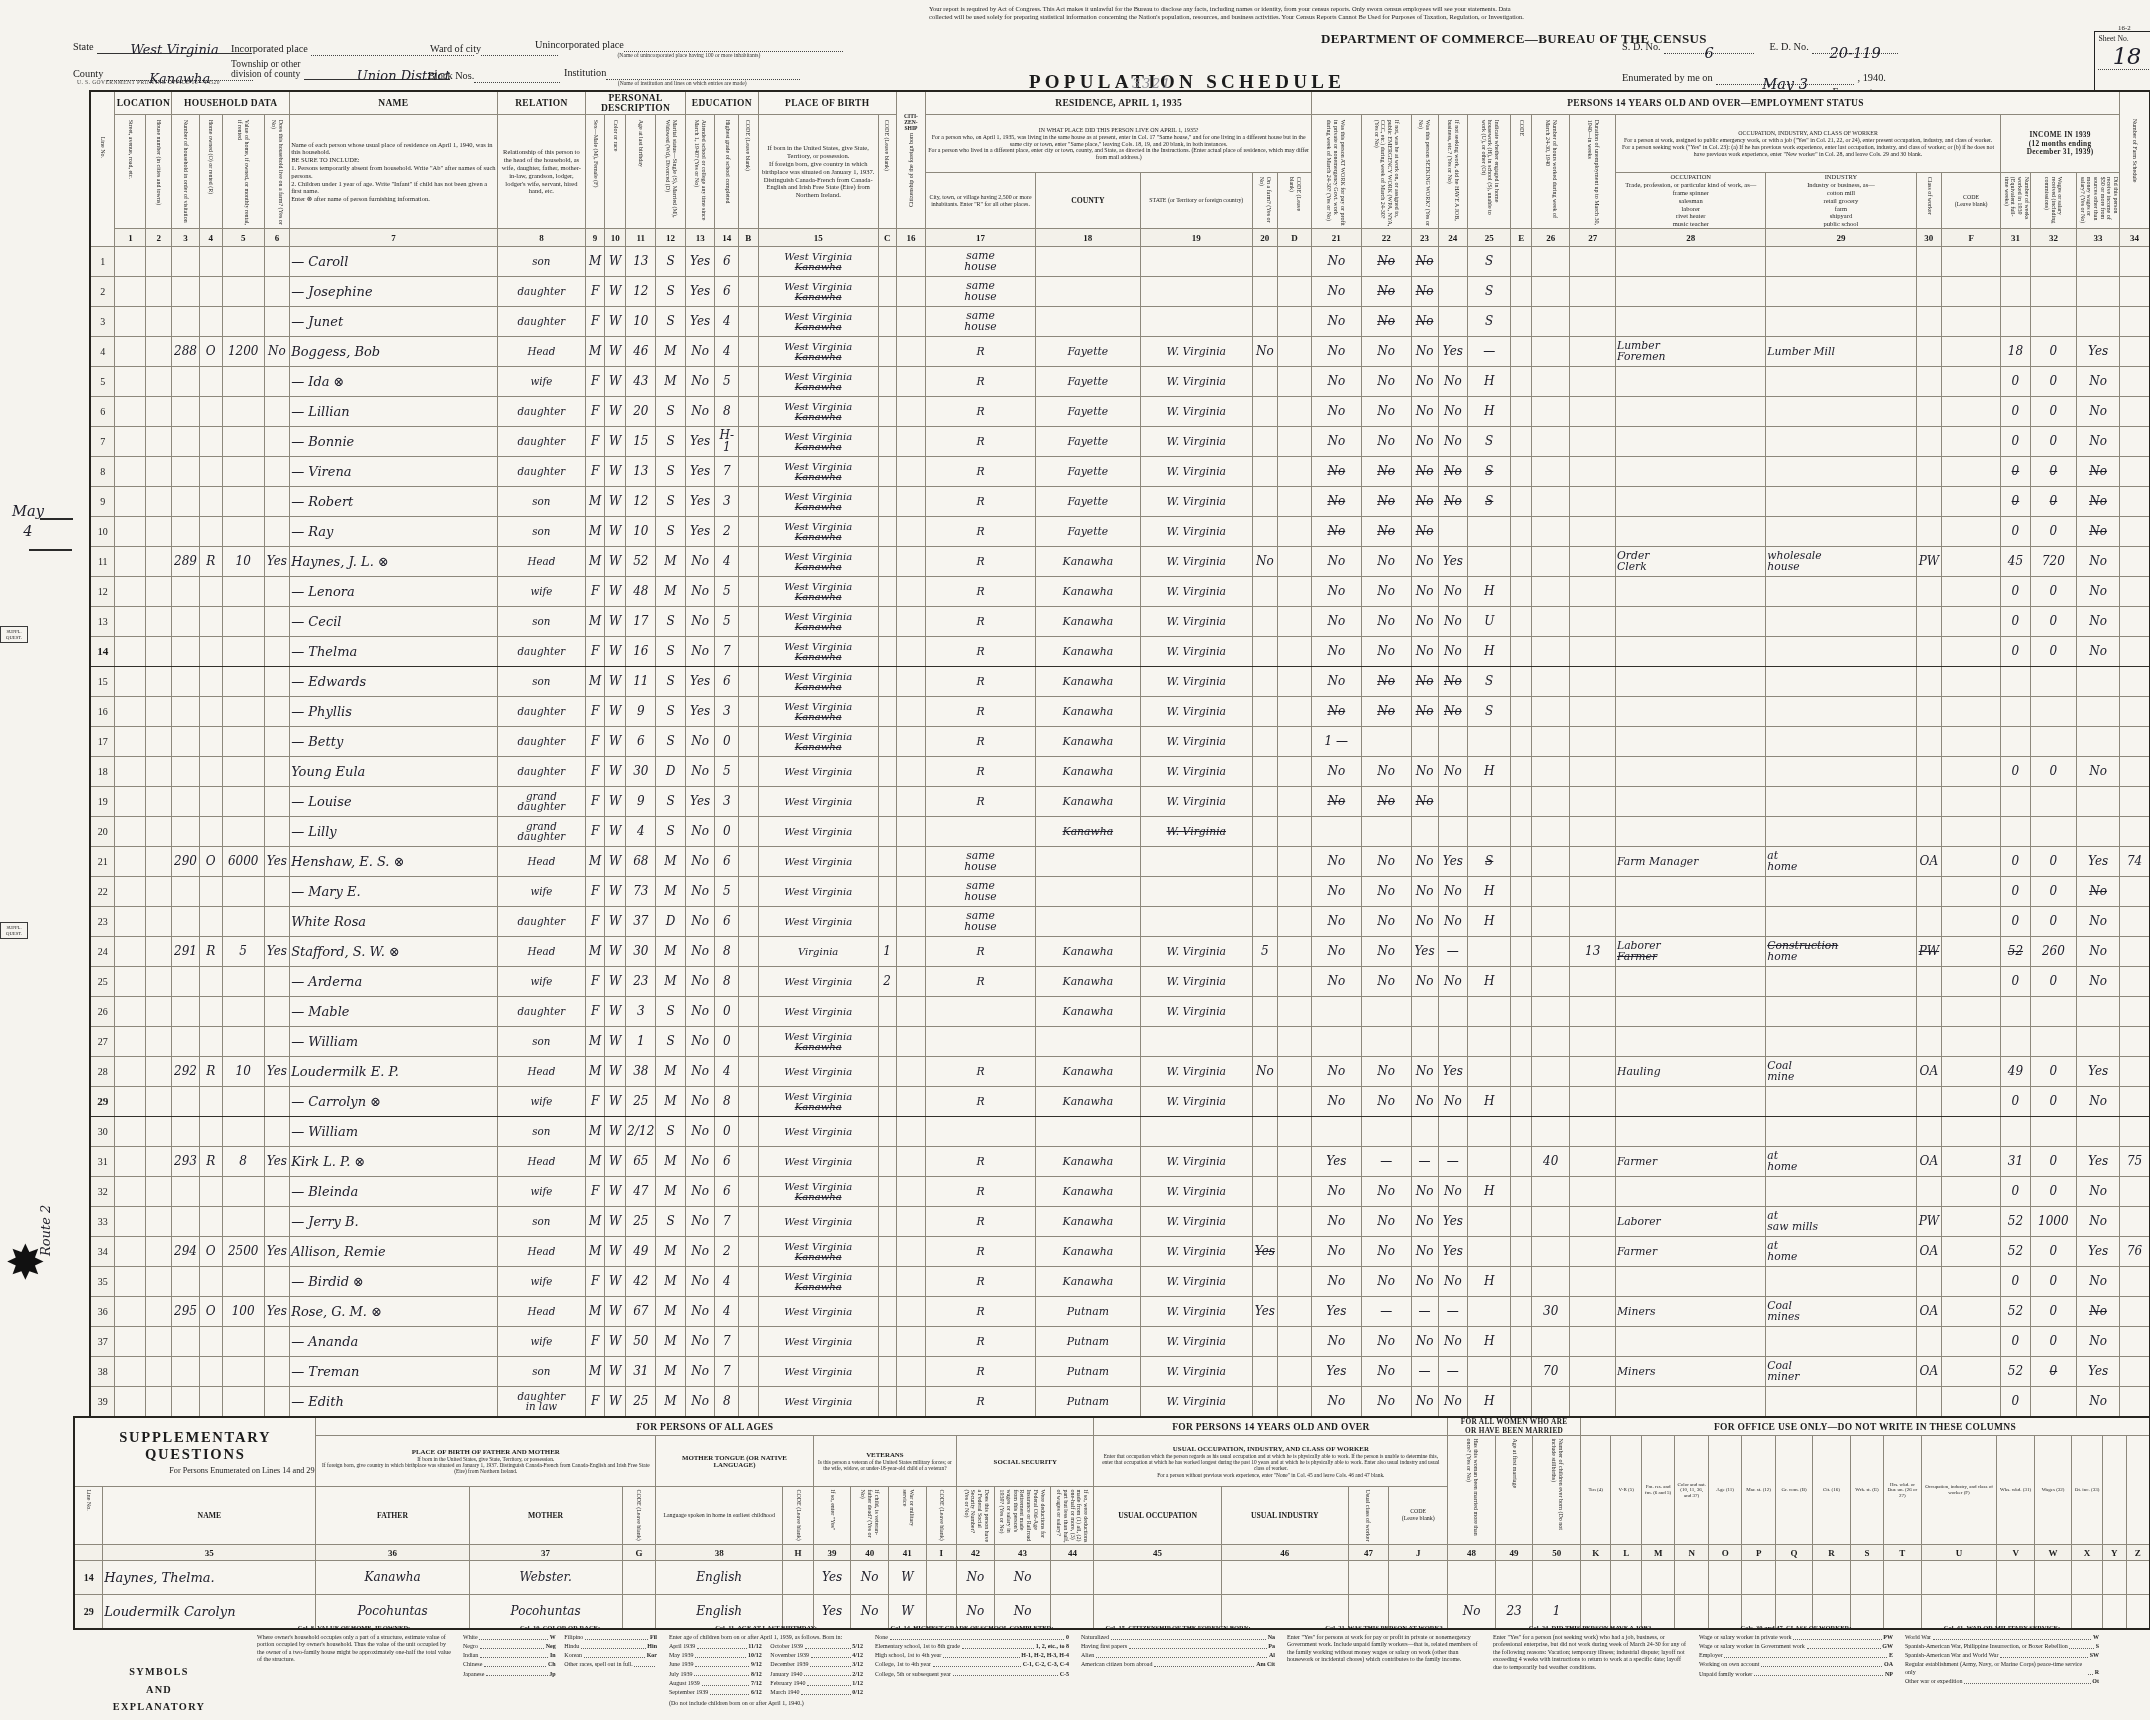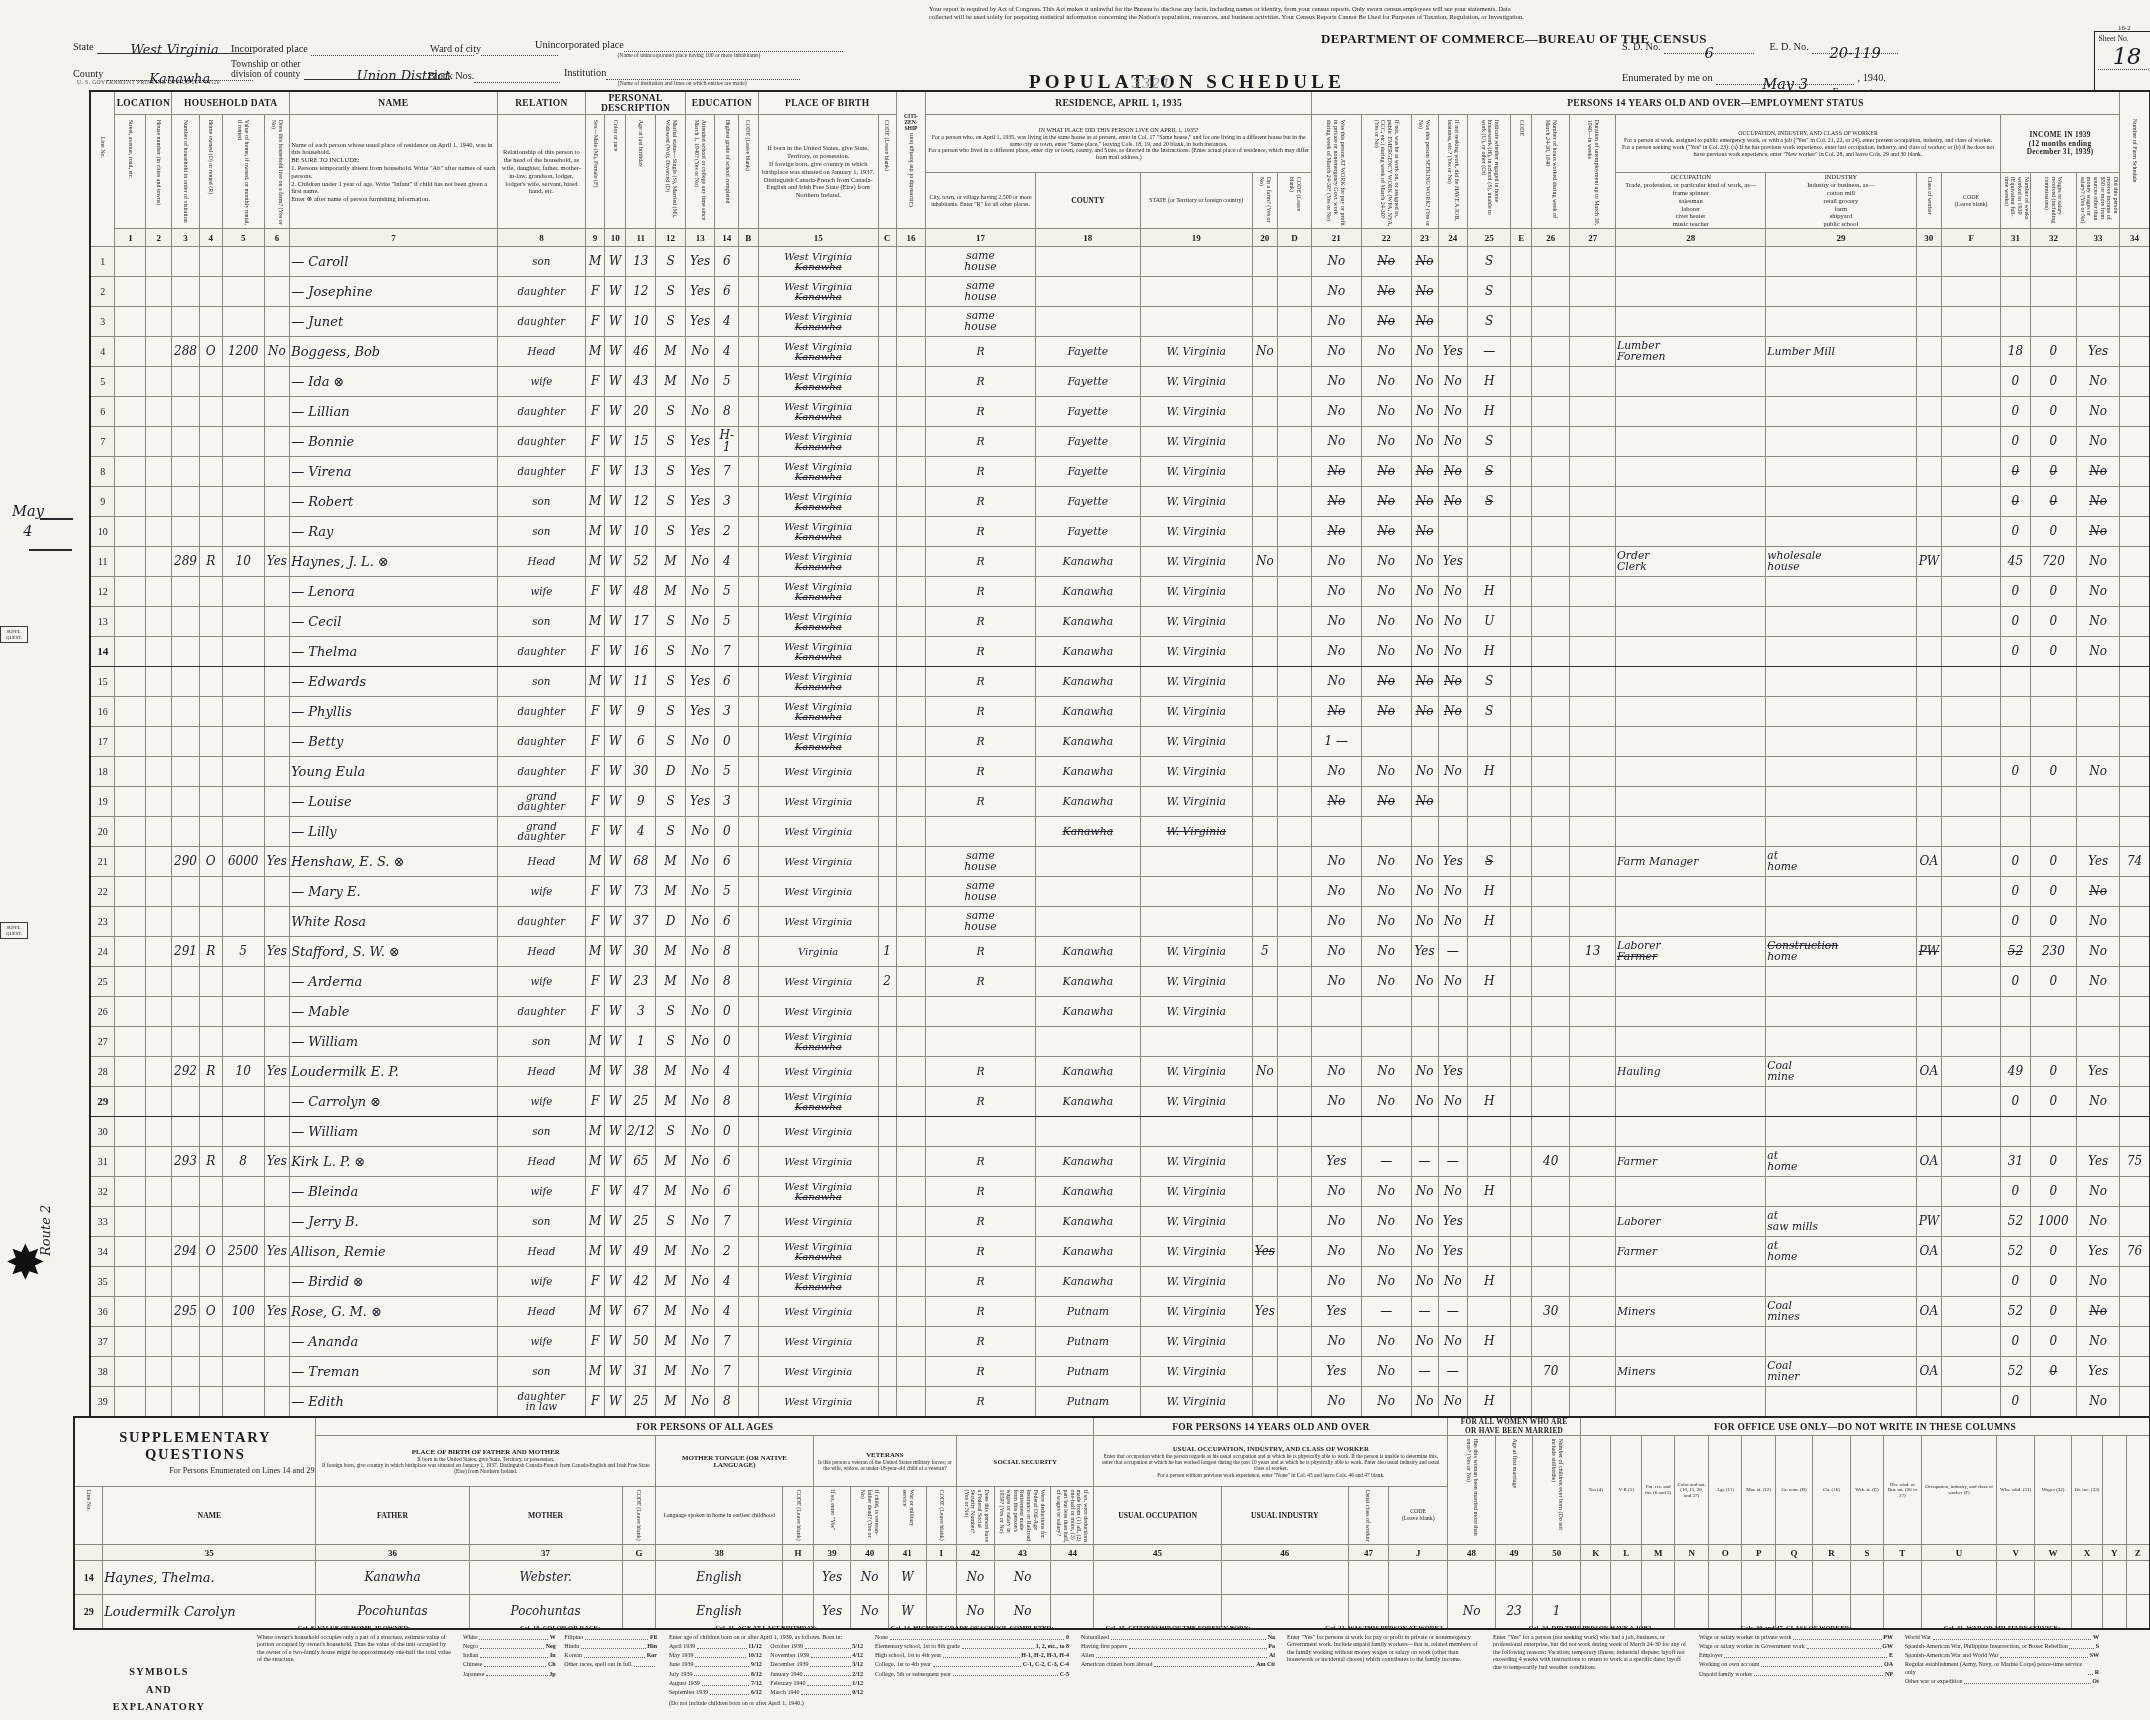--- a/index.html
+++ b/index.html
@@ -1363,21 +1363,21 @@
             <td class="hw"><span>—</span></td>
             <td class="hw"></td>
             <td class="hw"></td>
             <td class="hw"></td>
             <td class="hw"><span>13</span></td>
             <td class="hw occ bl"><span>Laborer</span><br><span class="strike">Farmer</span></td>
             <td class="hw occ"><span class="strike">Construction</span><br><span>home</span></td>
             <td class="hw"><span class="strike">PW</span></td>
             <td class="hw"></td>
             <td class="hw bl"><span class="strike">52</span></td>
-            <td class="hw"><span>230</span></td>
+            <td class="hw"><span>260</span></td>
             <td class="hw"><span>No</span></td>
             <td class="hw bl"></td>
           </tr>
           <tr>
             <td class="ln"><span>25</span></td>
             <td class="hw bl"></td>
             <td class="hw"></td>
             <td class="hw bl"></td>
             <td class="hw"></td>
             <td class="hw"></td>

